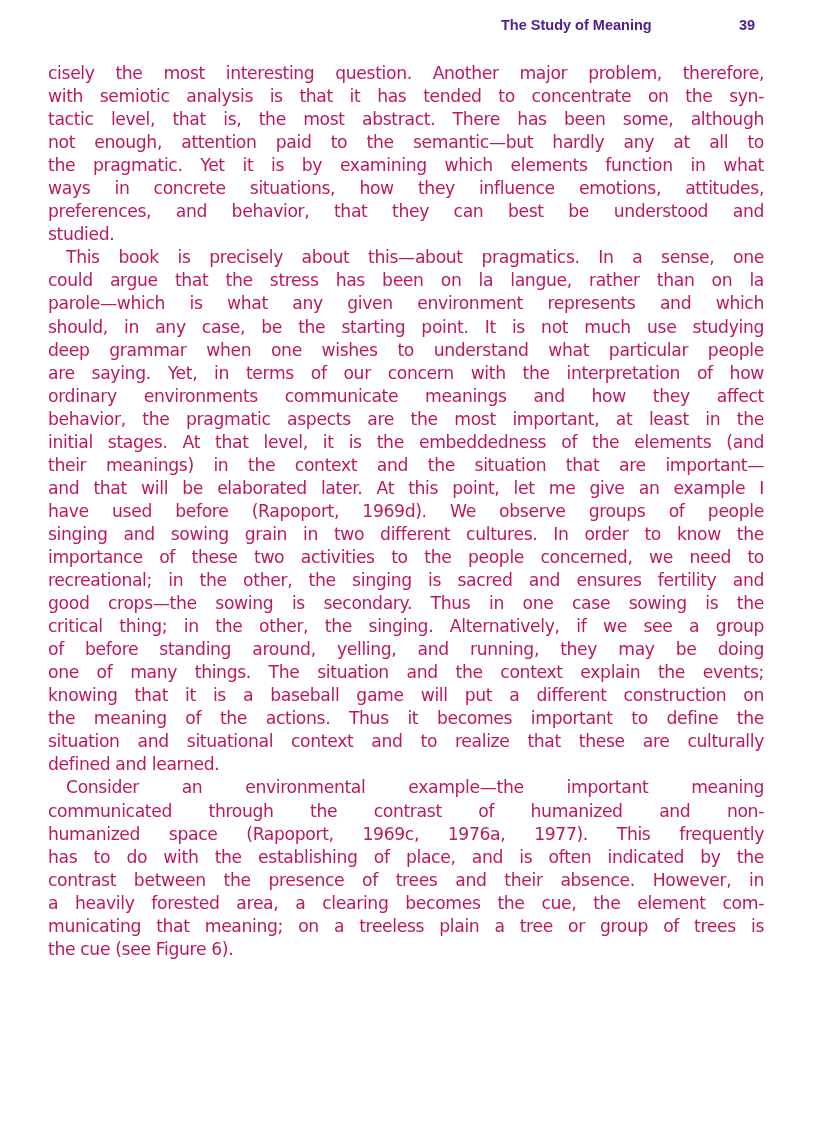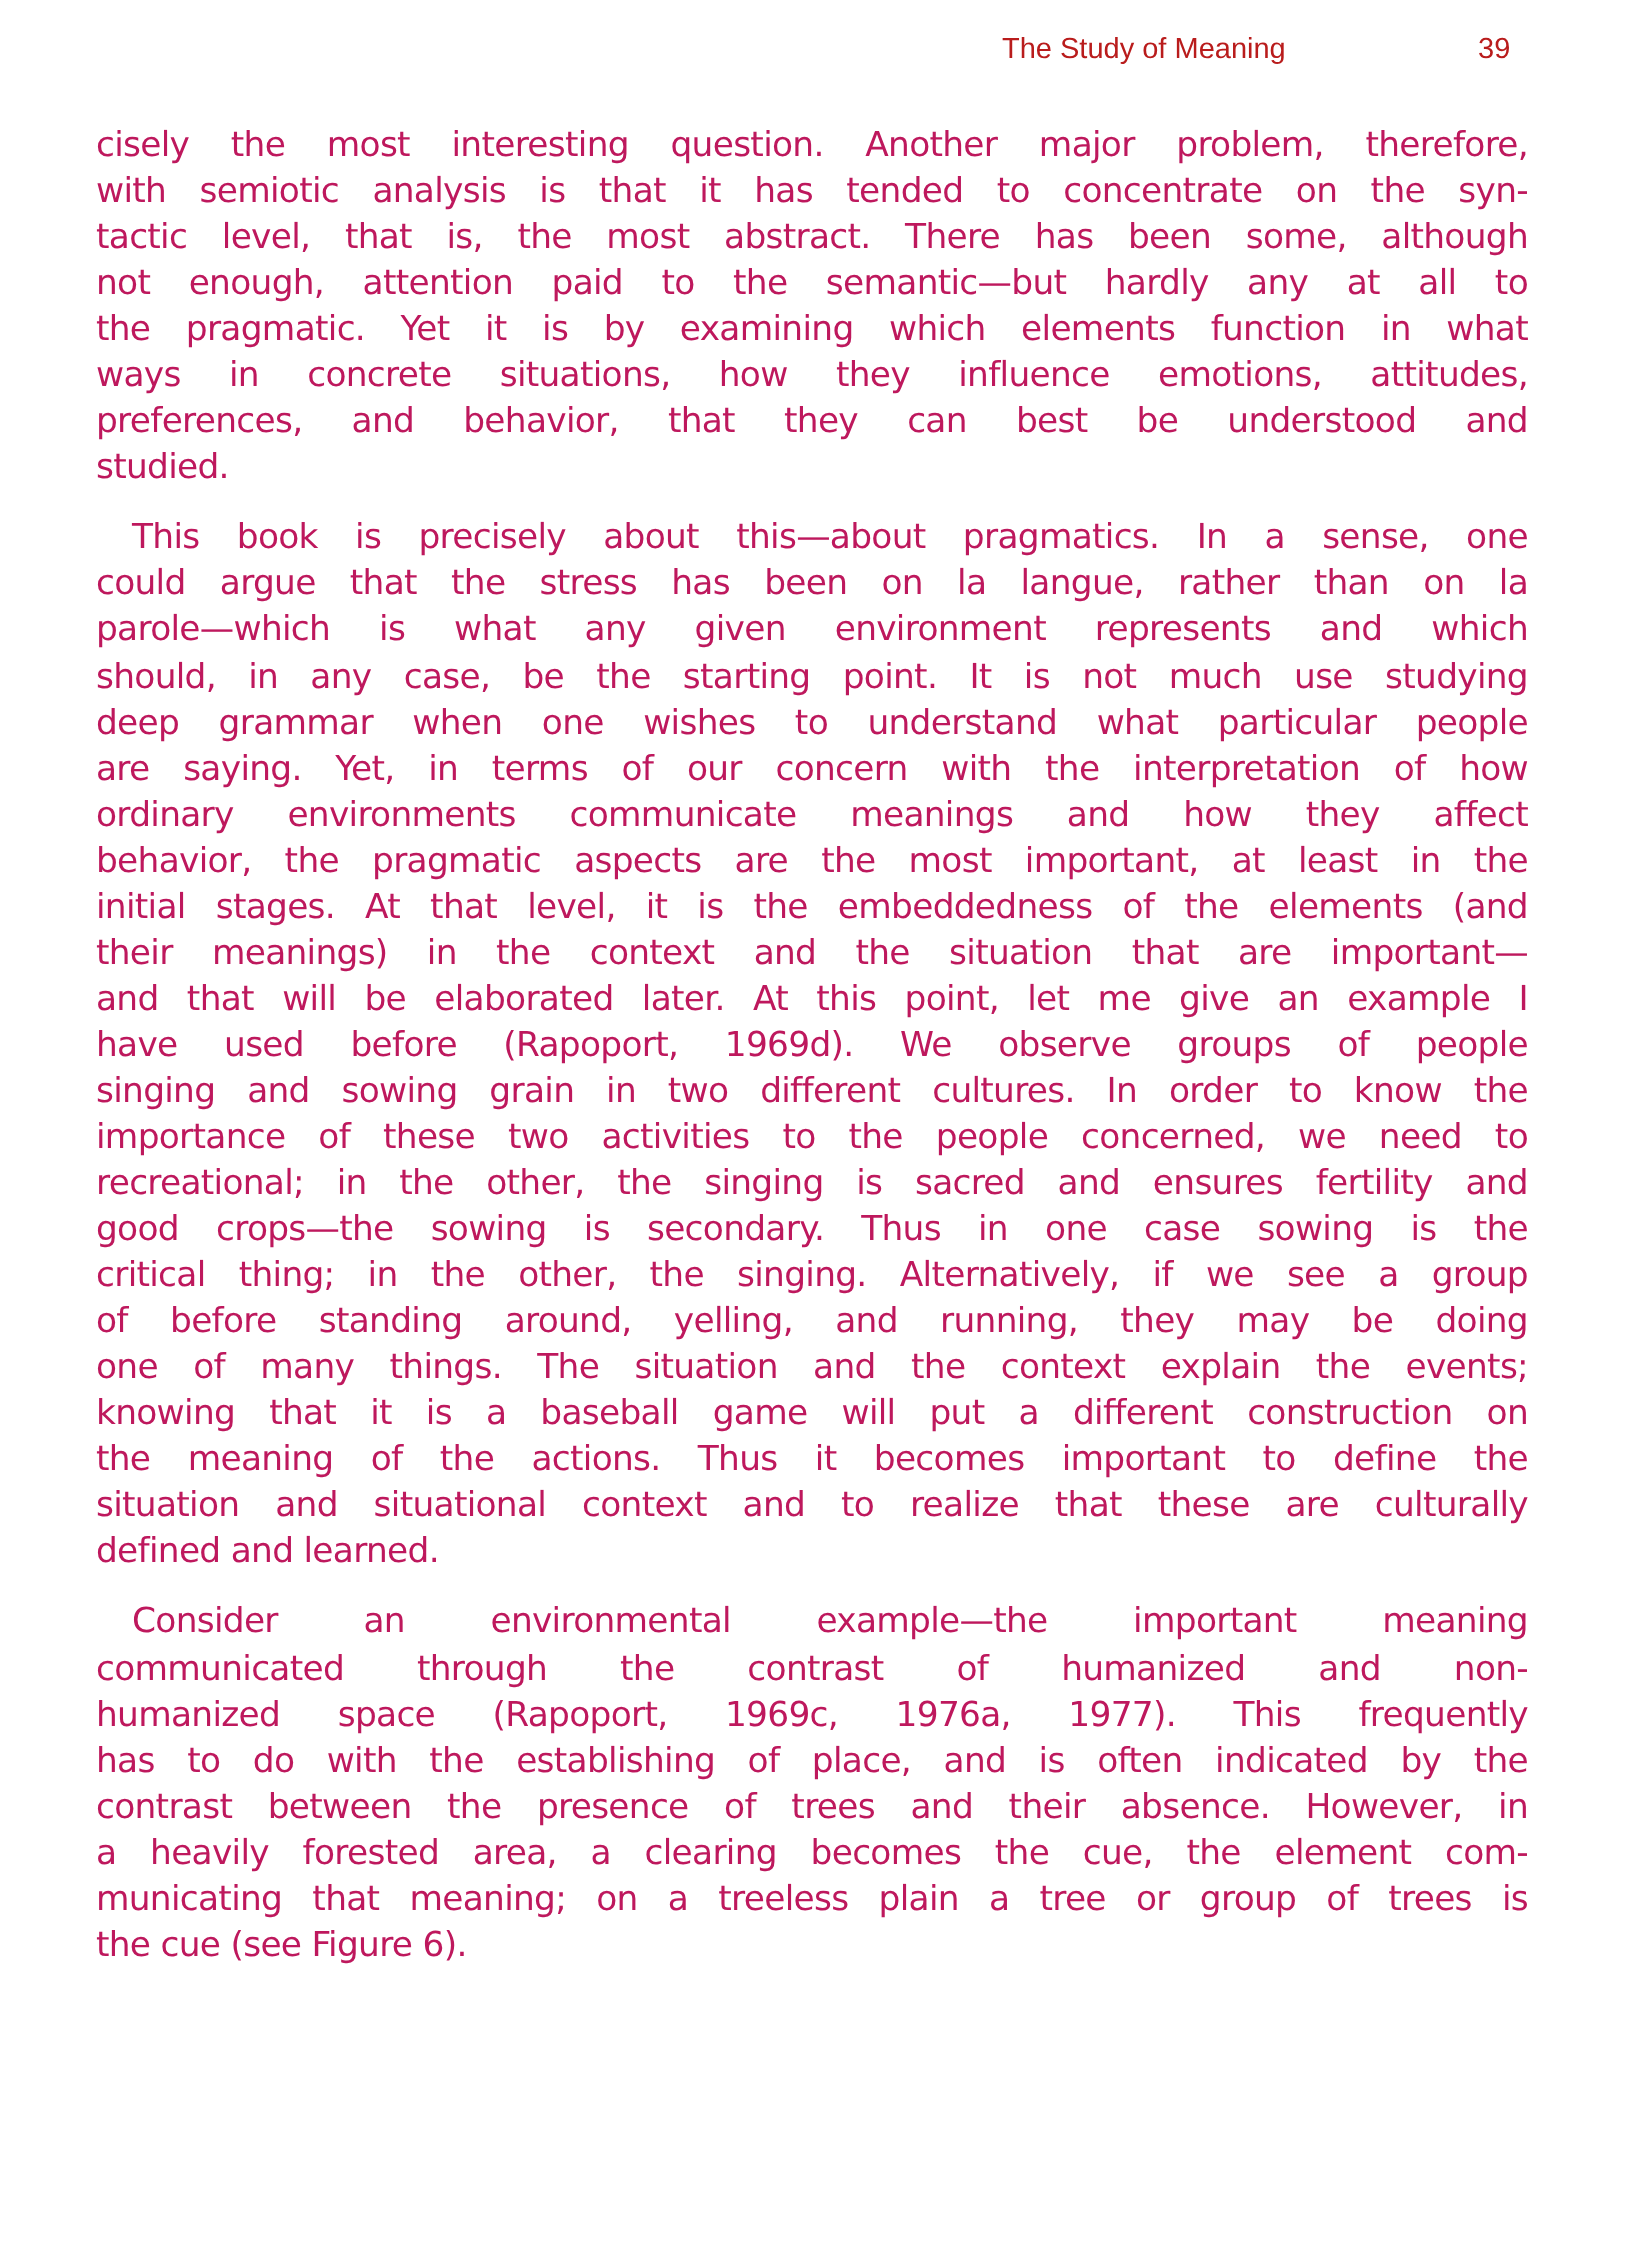--- a/index.html
+++ b/index.html
@@ -1,26 +1,26 @@
 <!DOCTYPE html>
 <html><head>
 <meta charset="utf-8">
 <style>
   html, body { margin: 0; padding: 0; background: #ffffff; }
   body { width: 816px; height: 1123px; position: relative; overflow: hidden; }
   .header { position: absolute; top: 17px; left: 0; width: 700px; height: 20px;
-    font-family: "Liberation Sans", sans-serif; font-weight: normal; font-size: 14.5px; color: #b91c1c; }
+    font-family: "Liberation Sans", sans-serif; font-weight: bold; font-size: 14.5px; color: #4c1d95; }
   .running-head { position: absolute; left: 501px; top: 0; }
   .page-num { position: absolute; left: 739px; top: 0; }
   .body-text { position: absolute; left: 48px; top: 62px; width: 716px;
     font-family: "DejaVu Sans", sans-serif; font-size: 17.2px; line-height: 23.05px; color: #be185d;
     letter-spacing: -0.35px; }
   .line { display: block; white-space: nowrap; text-align: justify; text-align-last: justify; height: 23.05px; overflow: visible; }
   .line.last { text-align-last: left; }
-  .line.indent { padding-left: 18px; margin-top: 12px; }
+  .line.indent { padding-left: 18px; }
   .it { }
 </style>
 </head>
 <body>
 
 <div class="header">
   <span class="running-head">The Study of Meaning</span>
   <span class="page-num">39</span>
 </div>
 

